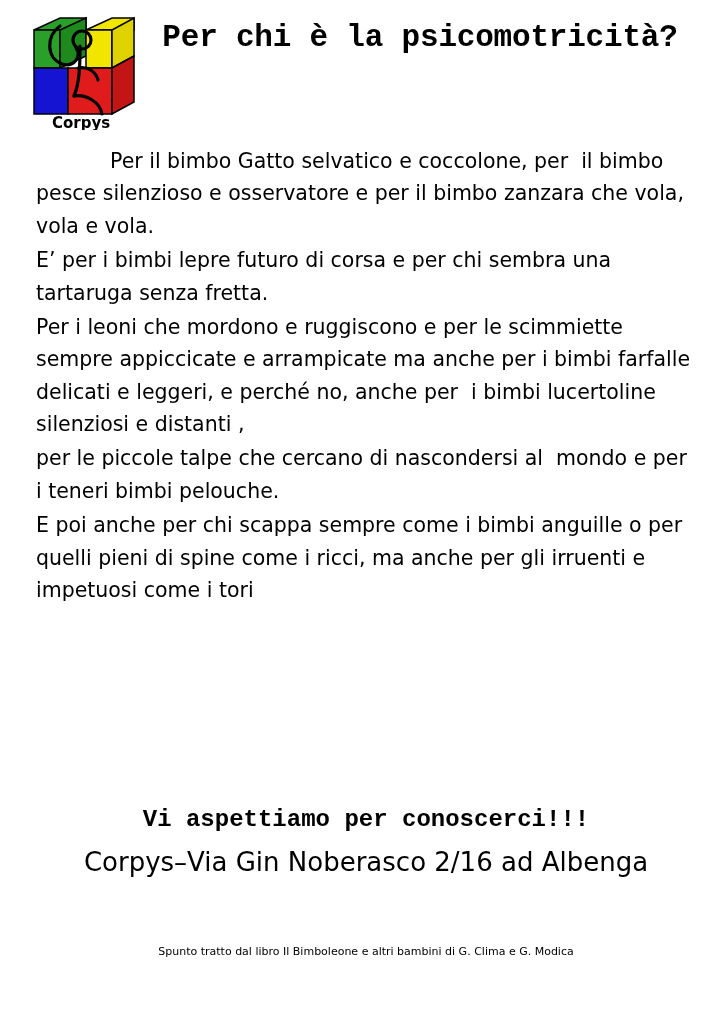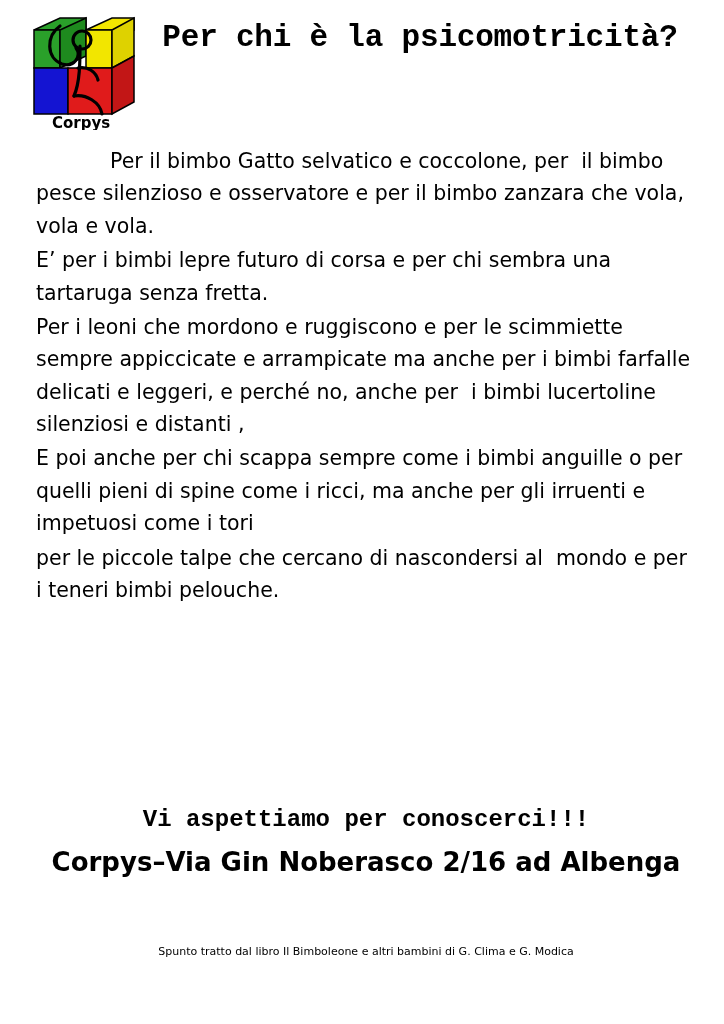--- a/index.html
+++ b/index.html
@@ -76,21 +76,21 @@
     text-align: center;
   }
   .cta-line1 {
     font-size: 24px;
     font-weight: bold;
     margin-bottom: 14px;
     font-family: Liberation Mono, monospace;
   }
   .cta-line2 {
     font-size: 26px;
-    font-weight: bold;
+    font-weight: normal;
   }
 
   
   .footer {
     position: absolute;
     left: 36px;
     top: 945px;
     width: 660px;
     text-align: center;
     font-size: 11px;
@@ -130,22 +130,22 @@
       </svg>
     </div>
 
     <div class="title">Per chi è la psicomotricità?</div>
   </div>
 
   <div class="body-text">
     <p class="para indent">Per il bimbo Gatto selvatico e coccolone, per  il bimbo pesce silenzioso e osservatore e per il bimbo zanzara che vola, vola e vola.</p>
     <p class="para">E’ per i bimbi lepre futuro di corsa e per chi sembra una tartaruga senza fretta.</p>
     <p class="para">Per i leoni che mordono e ruggiscono e per le scimmiette  sempre appiccicate e arrampicate ma anche per i bimbi farfalle delicati e leggeri, e perché no, anche per  i bimbi lucertoline  silenziosi e distanti ,</p>
+    <p class="para">per le piccole talpe che cercano di nascondersi al  mondo e per i teneri bimbi pelouche.</p>
     <p class="para">E poi anche per chi scappa sempre come i bimbi anguille o per quelli pieni di spine come i ricci, ma anche per gli irruenti e impetuosi come i tori</p>
-    <p class="para">per le piccole talpe che cercano di nascondersi al  mondo e per i teneri bimbi pelouche.</p>
   </div>
 
   <div class="cta">
     <div class="cta-line1">Vi aspettiamo per conoscerci!!!</div>
     <div class="cta-line2">Corpys–Via Gin Noberasco 2/16 ad Albenga</div>
   </div>
 
   <div class="footer">Spunto tratto dal libro Il Bimboleone e altri bambini di G. Clima e G. Modica</div>
 
 </div>

